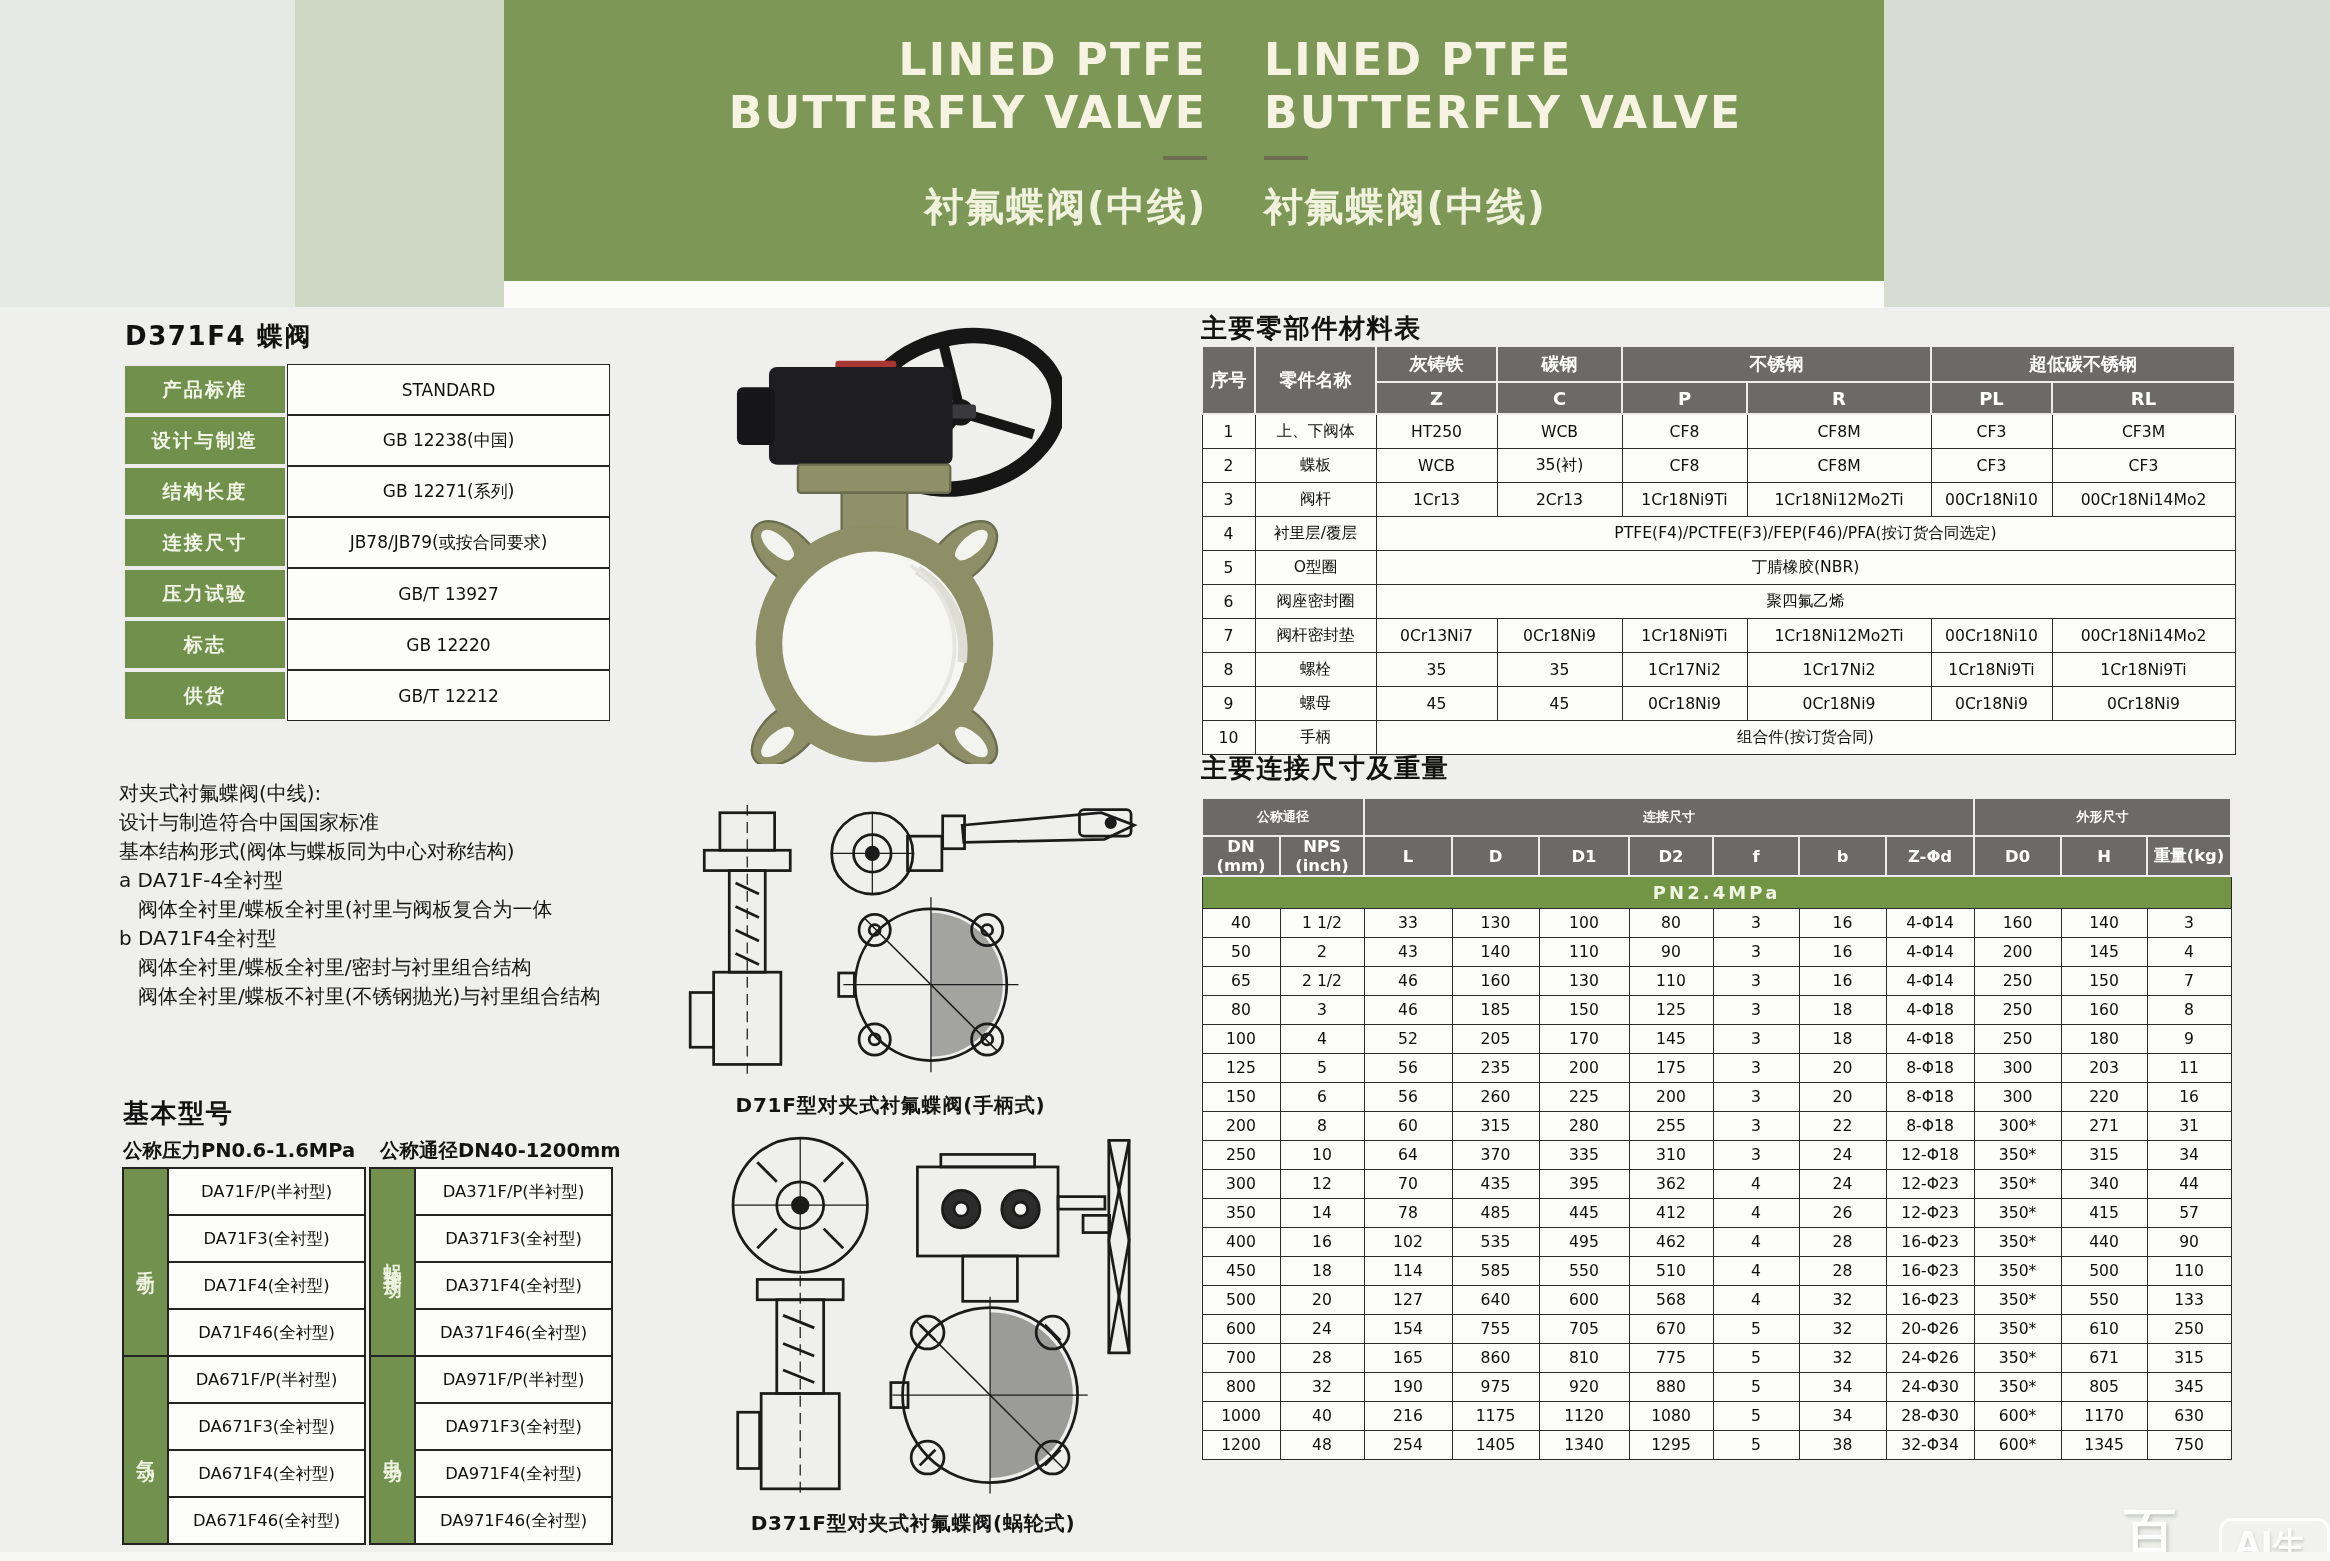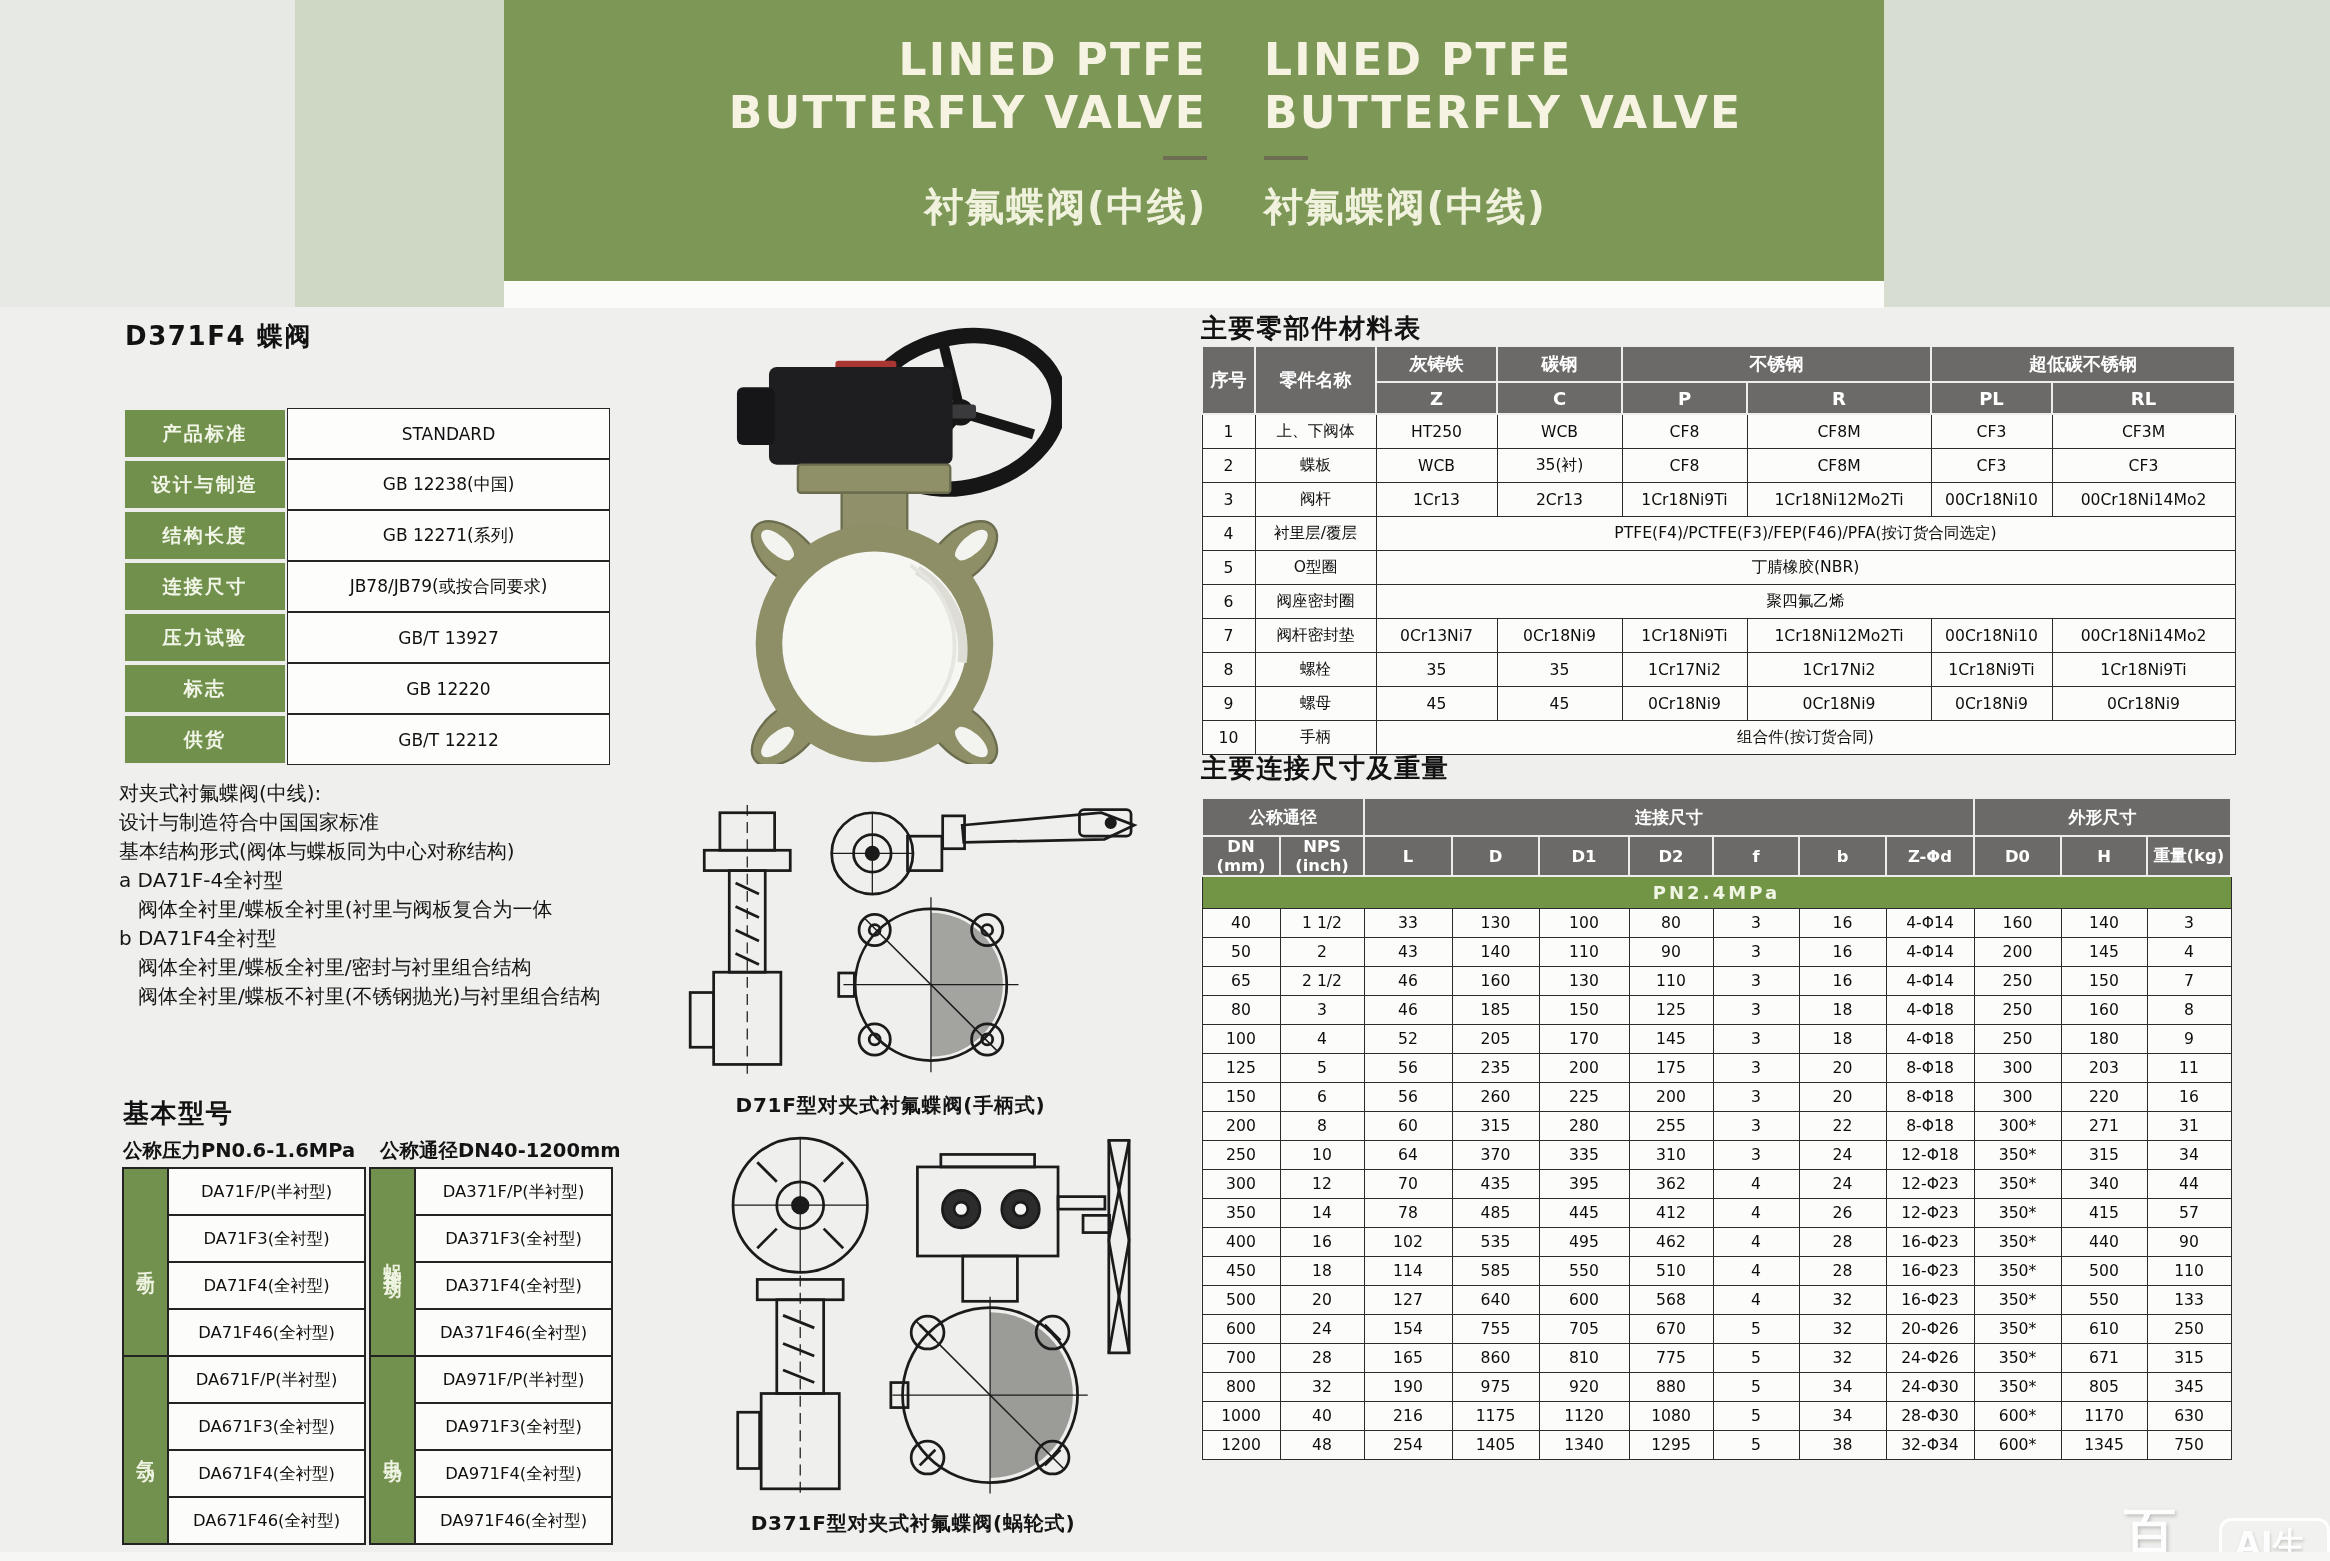--- a/index.html
+++ b/index.html
@@ -18,21 +18,21 @@
   .hdr-b{left:1264px;text-align:left;}
   .hdr-en{font-size:44px;line-height:53px;font-weight:800;letter-spacing:2.3px;color:#f6f3e3;}
   .hdr-dash{width:44px;height:3.9px;background:#6e6f52;margin-top:17px;}
   .hdr-a .hdr-dash{margin-left:auto;}
   .hdr-zh{font-size:39px;font-weight:600;color:#f0f2de;margin-top:20px;letter-spacing:1.6px;}
 
   
   .h1{font-size:26px;font-weight:800;color:#121212;letter-spacing:1.6px;}
 
   
-  .spec-table{border-collapse:separate;border-spacing:0;width:487px;table-layout:fixed;margin-top:44px;}
+  .spec-table{border-collapse:separate;border-spacing:0;width:487px;table-layout:fixed;}
   .spec-table td{height:45px;}
   .spec-table td.lab{width:158px;background:#71904C;border:2.3px solid #edeeec;color:#f2f6e8;
         font-weight:700;font-size:19px;text-align:center;letter-spacing:2.3px;}
   .spec-table td.val{background:#fdfdfc;border:1.6px solid #262626;font-size:17px;text-align:center;color:#101010;}
 
   
   .notes{font-size:20px;line-height:29px;font-weight:500;color:#161616;white-space:pre;}
 
   
   .models-hdr{font-size:19.5px;font-weight:700;color:#131313;}
@@ -42,21 +42,21 @@
   .model-table td.grp{background:#73914E;color:#eef3e2;font-weight:700;font-size:18px;}
   .vtext{writing-mode:vertical-rl;text-orientation:upright;letter-spacing:6.2px;display:inline-block;}
 
   
   .mat-table,.dim-table{border-collapse:collapse;table-layout:fixed;background:#fbfbfa;}
   .mat-table th{background:#6b6a68;color:#fff;font-size:18px;font-weight:700;border:2.3px solid #edeeec;padding:0;}
   .mat-table th.g1{height:34px;}
   .mat-table th.g2{height:30px;}
   .mat-table td{border:1.6px solid #2b2b2b;font-size:15.6px;text-align:center;color:#0d0d0d;height:33px;
         background:#fcfcfb;padding:0 3.1px;overflow:hidden;}
-  .dim-table th{background:#6b6a68;color:#fff;font-size:17px;font-weight:700;border:2.3px solid #edeeec;padding:0;}
+  .dim-table th{background:#6b6a68;color:#fff;font-size:13px;font-weight:700;border:2.3px solid #edeeec;padding:0;}
   .dim-table th.g1{height:36px;}
   .dim-table th.g2{height:34px;font-size:16.4px;}
   .dim-table td{border:1.6px solid #2b2b2b;font-size:15.6px;text-align:center;color:#0d0d0d;height:28px;
         background:#fcfcfb;padding:0;}
   .dim-table td.band{background:#719544;color:#f0f5e4;font-weight:700;font-size:18px;letter-spacing:3.1px;height:31px;}
 
   
   .cap{font-size:20px;font-weight:700;letter-spacing:0.8px;color:#141414;text-align:center;}
 
   

